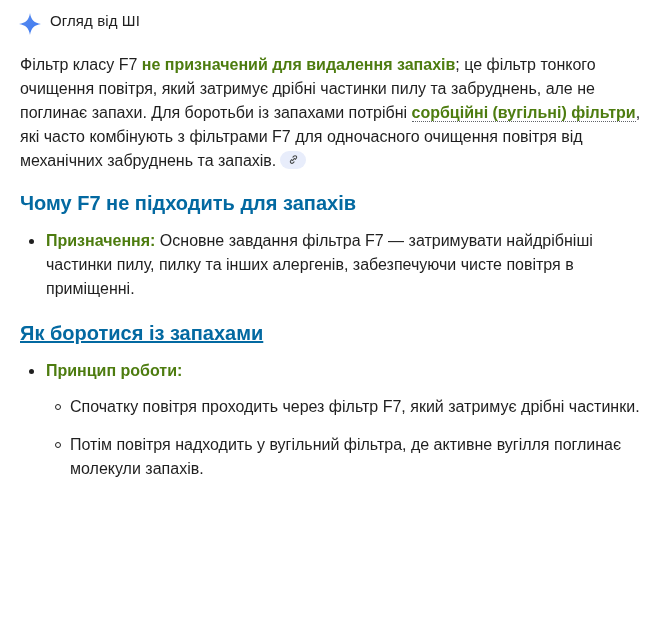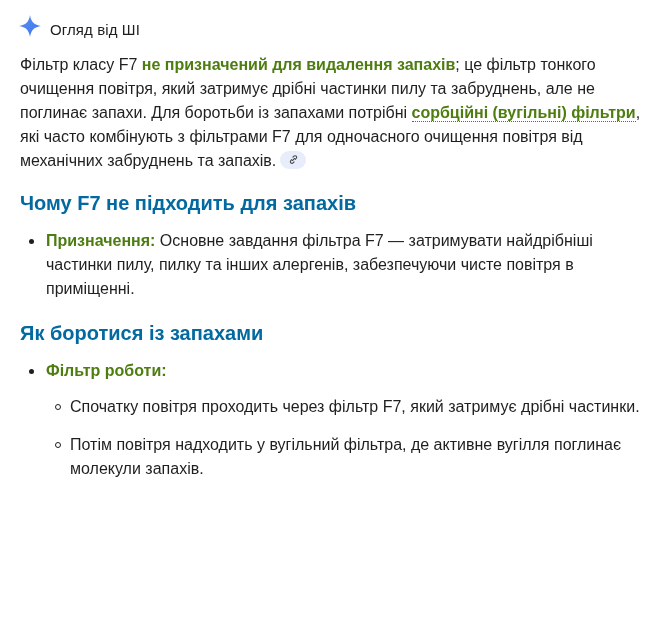--- a/index.html
+++ b/index.html
@@ -14,21 +14,21 @@
       font-family: "Liberation Sans", "DejaVu Sans", sans-serif;
       color: #1f1f1f;
       position: relative;
     }
     .header {
       position: absolute;
       left: 18px;
       top: 12px;
       height: 26px;
       display: flex;
-      align-items: flex-end;
+      align-items: flex-start;
     }
     .spark {
       width: 24px;
       height: 24px;
       display: inline-block;
       margin-right: 8px;
     }
     .header-title {
       font-size: 15px;
       color: #1f1f1f;
@@ -73,21 +73,21 @@
       height: 11px;
     }
     h2 {
       margin: 0;
       font-size: 20px;
       font-weight: bold;
       color: #0369a1;
       line-height: 28px;
     }
     h2.h-first { margin-top: 16px; }
-    h2.h-second { margin-top: 18px; }
+    h2.h-second { margin-top: 18px; text-decoration: underline; }
     ul.main-list {
       list-style: none;
       margin: 12px 0 0 0;
       padding: 0;
     }
     ul.main-list > li {
       position: relative;
       padding-left: 26px;
       font-size: 16px;
       line-height: 24px;
@@ -154,20 +154,20 @@
         </svg>
       </span></p>
 
   <h2 class="h-first">Чому F7 не підходить для запахів</h2>
   <ul class="main-list">
     <li><b>Призначення:</b><span> Основне завдання фільтра F7 — затримувати найдрібніші частинки пилу, пилку та інших алергенів, забезпечуючи чисте повітря в приміщенні.</span></li>
   </ul>
 
   <h2 class="h-second">Як боротися із запахами</h2>
   <ul class="main-list">
-    <li><b>Фільтр роботи:</b>
+    <li><b>Принцип роботи:</b>
       <ul class="sub-list">
         <li>Спочатку повітря проходить через фільтр F7, який затримує дрібні частинки.</li>
         <li>Потім повітря надходить у вугільний фільтра, де активне вугілля поглинає молекули запахів.</li>
       </ul>
     </li>
   </ul>
 </div>
 
 </body></html>

